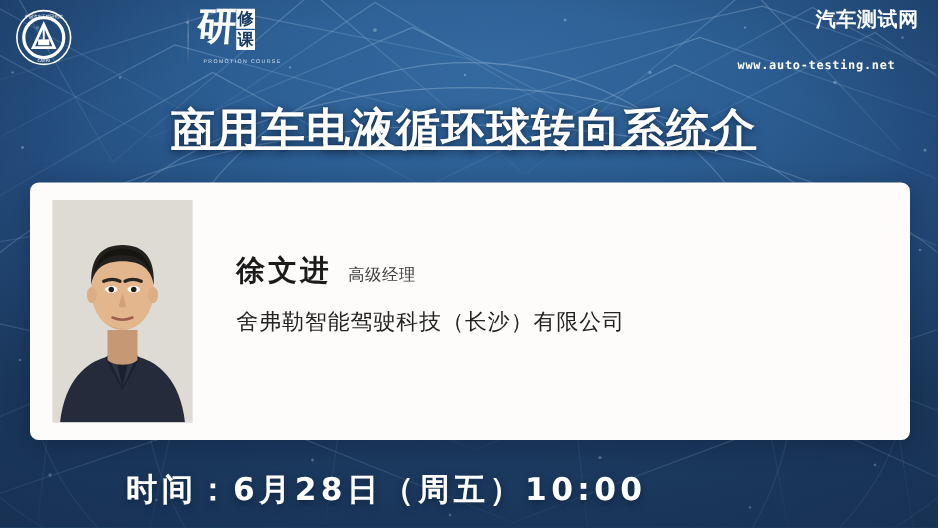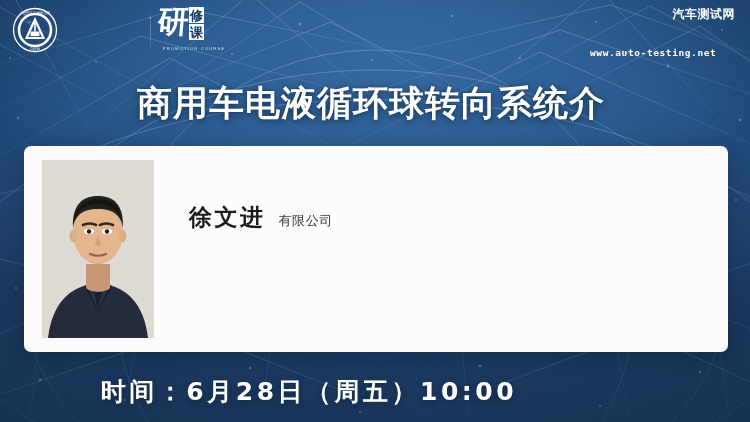--- a/index.html
+++ b/index.html
@@ -70,21 +70,21 @@
     font-family:"DejaVu Sans","Liberation Sans",sans-serif;
   }
   .yx-sub {
     font-size:4.2px; color:#cfe0f0; letter-spacing:1.1px;
     text-align:center; margin-top:2px; white-space:nowrap;
   }
 
   .logo-right { position:absolute; right:14px; top:4px; width:150px; height:58px; }
   .tst-cn {
     position:absolute; right:1px; top:4px;
-    font-size:12px; font-weight:bold; color:#ffffff;
+    font-size:16px; font-weight:bold; color:#ffffff;
     letter-spacing:.5px; line-height:1;
     font-family:"DejaVu Sans","Liberation Sans",sans-serif;
   }
   .tst-main {
     position:absolute; left:2px; top:11px;
     font-size:33px; font-weight:bold; color:#ffffff;
     font-style:italic; letter-spacing:-.5px; line-height:1;
     font-family:"DejaVu Sans","Liberation Sans",sans-serif;
     text-shadow:1px 1px 0 rgba(20,50,90,.5);
   }
@@ -97,20 +97,21 @@
 
   
   .title {
     position:absolute; left:0; top:81px;
     width:742px; height:44px;
     display:flex; align-items:center; justify-content:center;
     font-size:35px; font-weight:bold; color:#ffffff;
     letter-spacing:1px; white-space:nowrap;
     font-family:"DejaVu Sans","Liberation Sans",sans-serif;
     text-shadow:0 2px 7px rgba(8,24,48,.62), 0 0 2px rgba(10,30,60,.5);
+    text-decoration:underline;
   }
 
   
   .card {
     position:absolute; left:24px; top:146px;
     width:704px; height:206px;
     background:#fdfcfa;
     border-radius:7px;
     box-shadow:0 5px 20px rgba(5,18,38,.3);
   }
@@ -297,22 +298,23 @@
 
         <path d="M48 94 Q56 97.5 64 94" stroke="#9c5f4e" stroke-width="2" fill="none" stroke-linecap="round"></path>
 
         <path d="M44 100 Q56 108 68 100 Q60 106 44 100 Z" fill="#d3a078" opacity=".5"></path>
       </svg>
     </div>
 
     <div class="speaker-info">
       <div class="name-row">
         <span class="speaker-name">徐文进</span>
-        <span class="speaker-role">有限公司</span>
+        <span class="speaker-role">高级经理</span>
       </div>
+      <div class="speaker-company">舍弗勒智能驾驶科技（长沙）有限公司</div>
     </div>
   </div>
 
   <div class="live-mark">LIVE</div>
 
   <div class="time-bar">时间：6月28日（周五）10:00</div>
 
 </div>
 
 </body></html>

